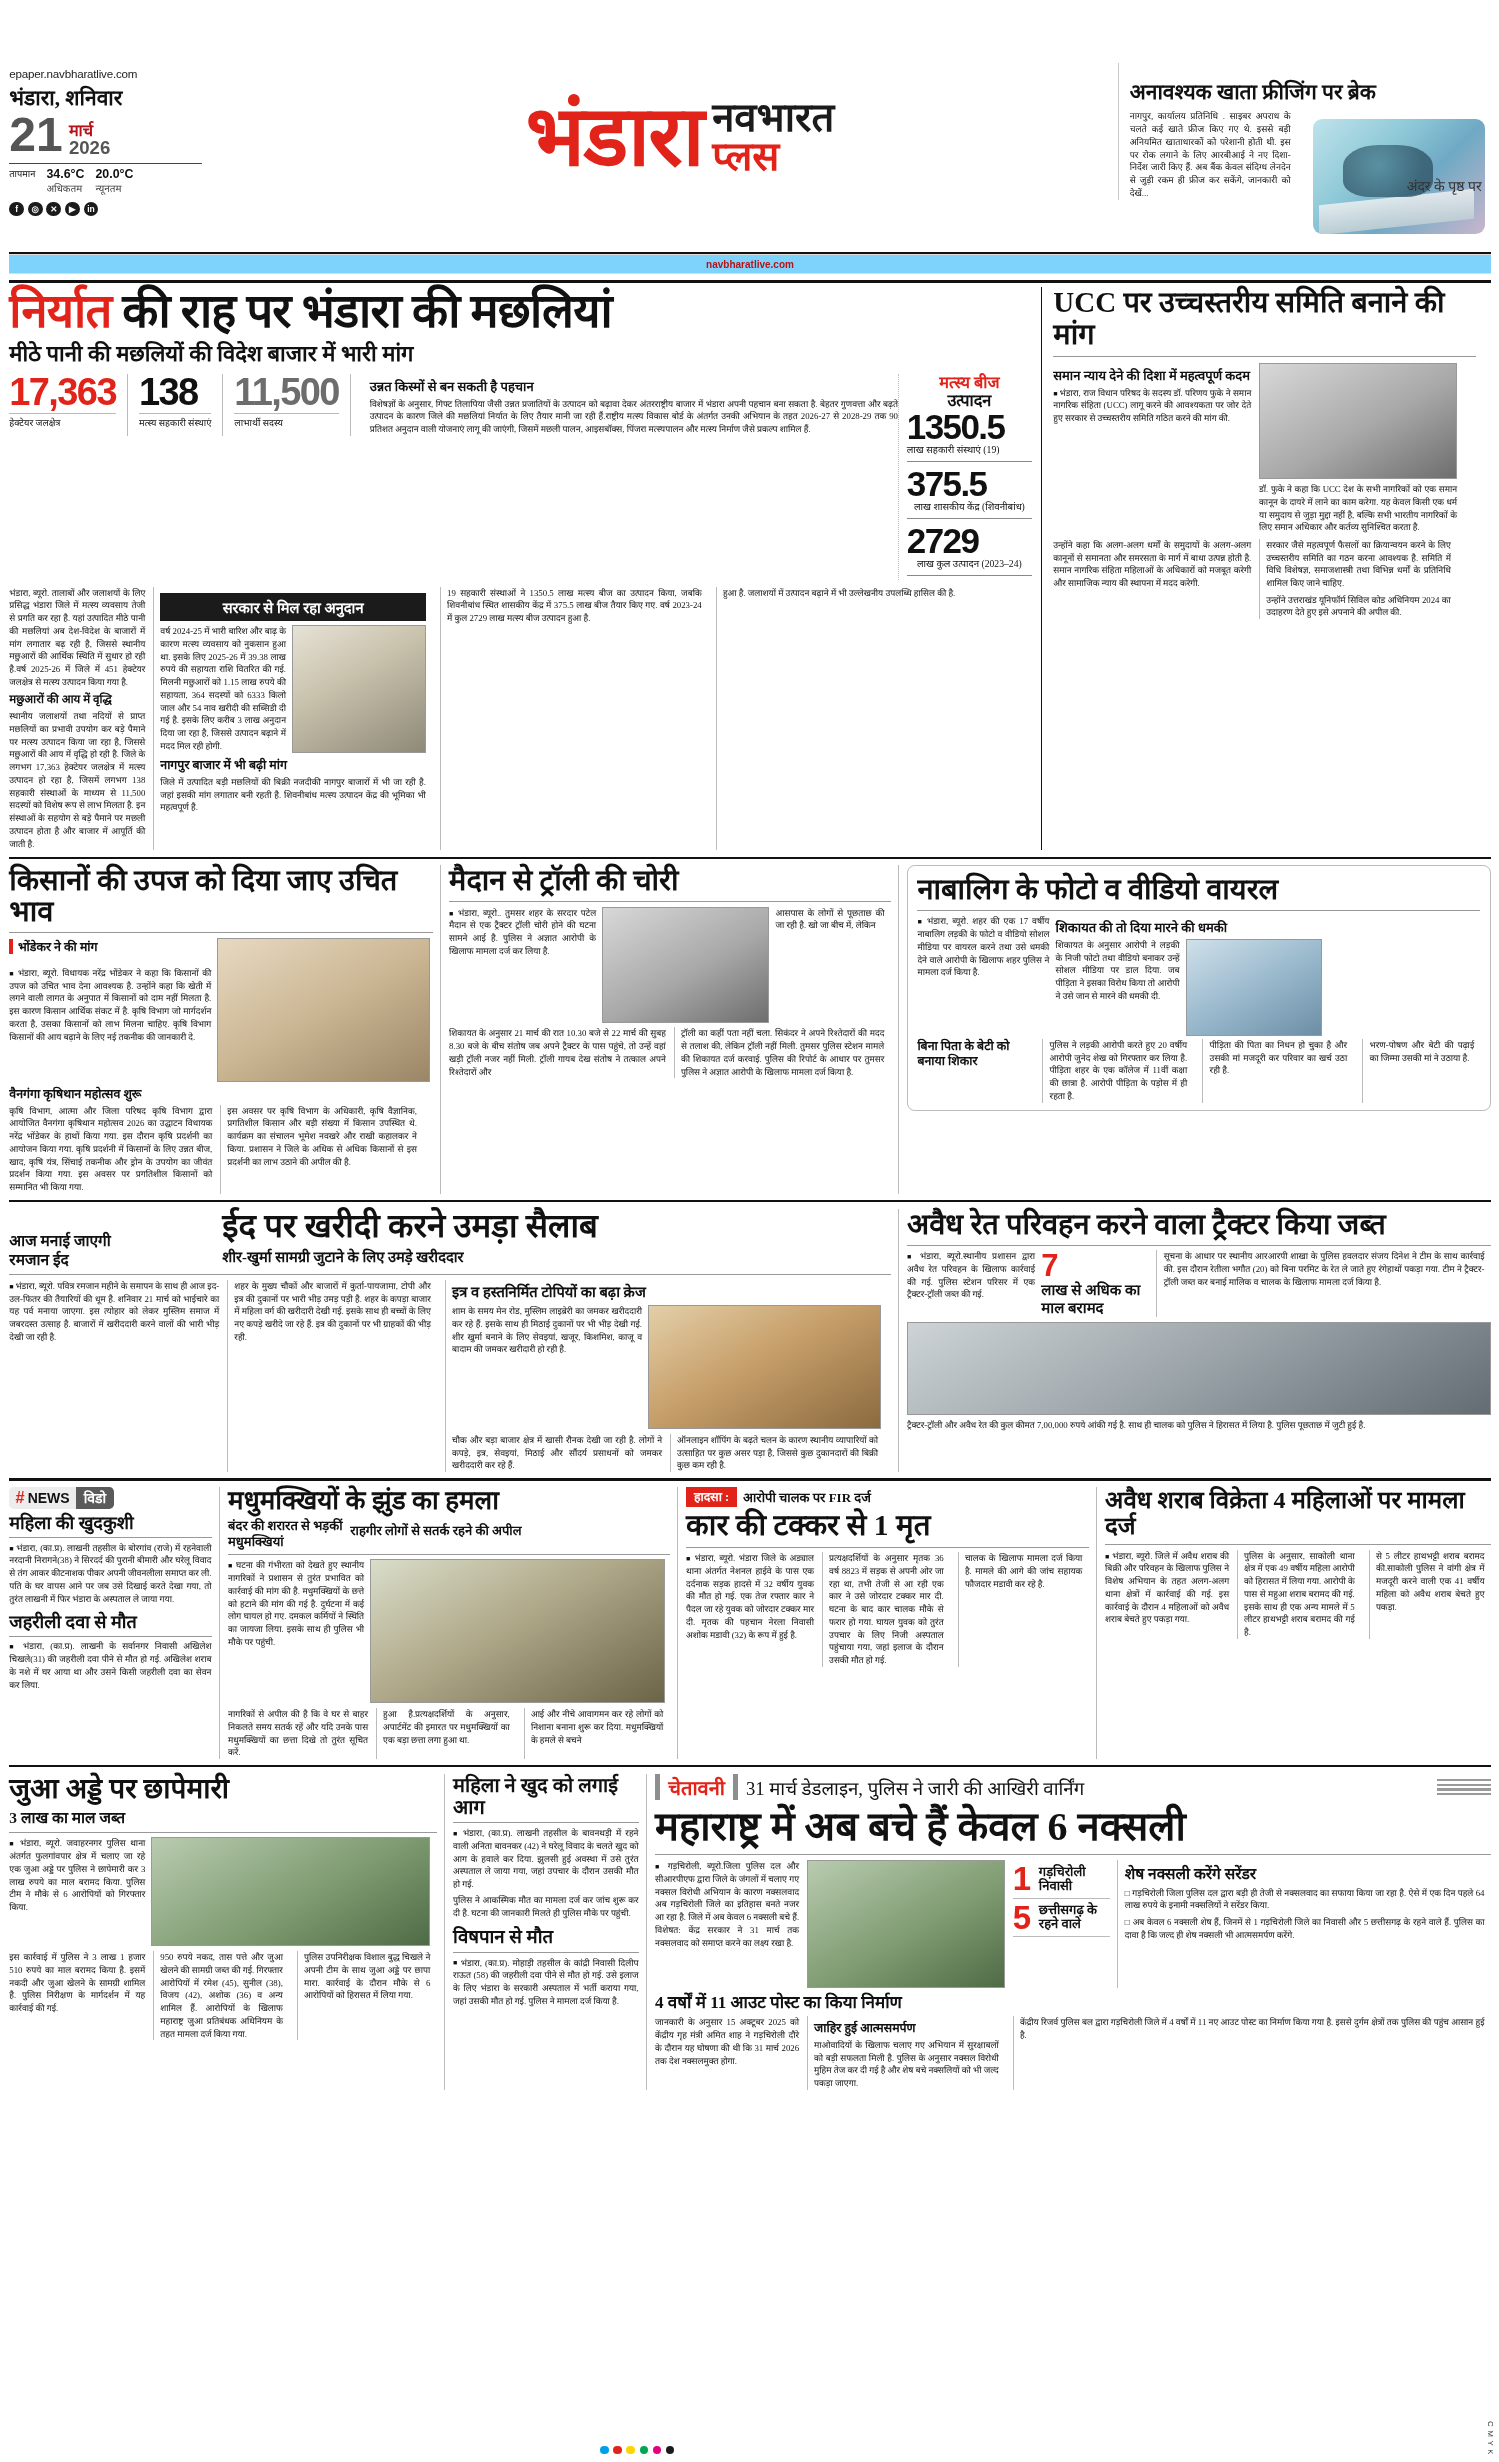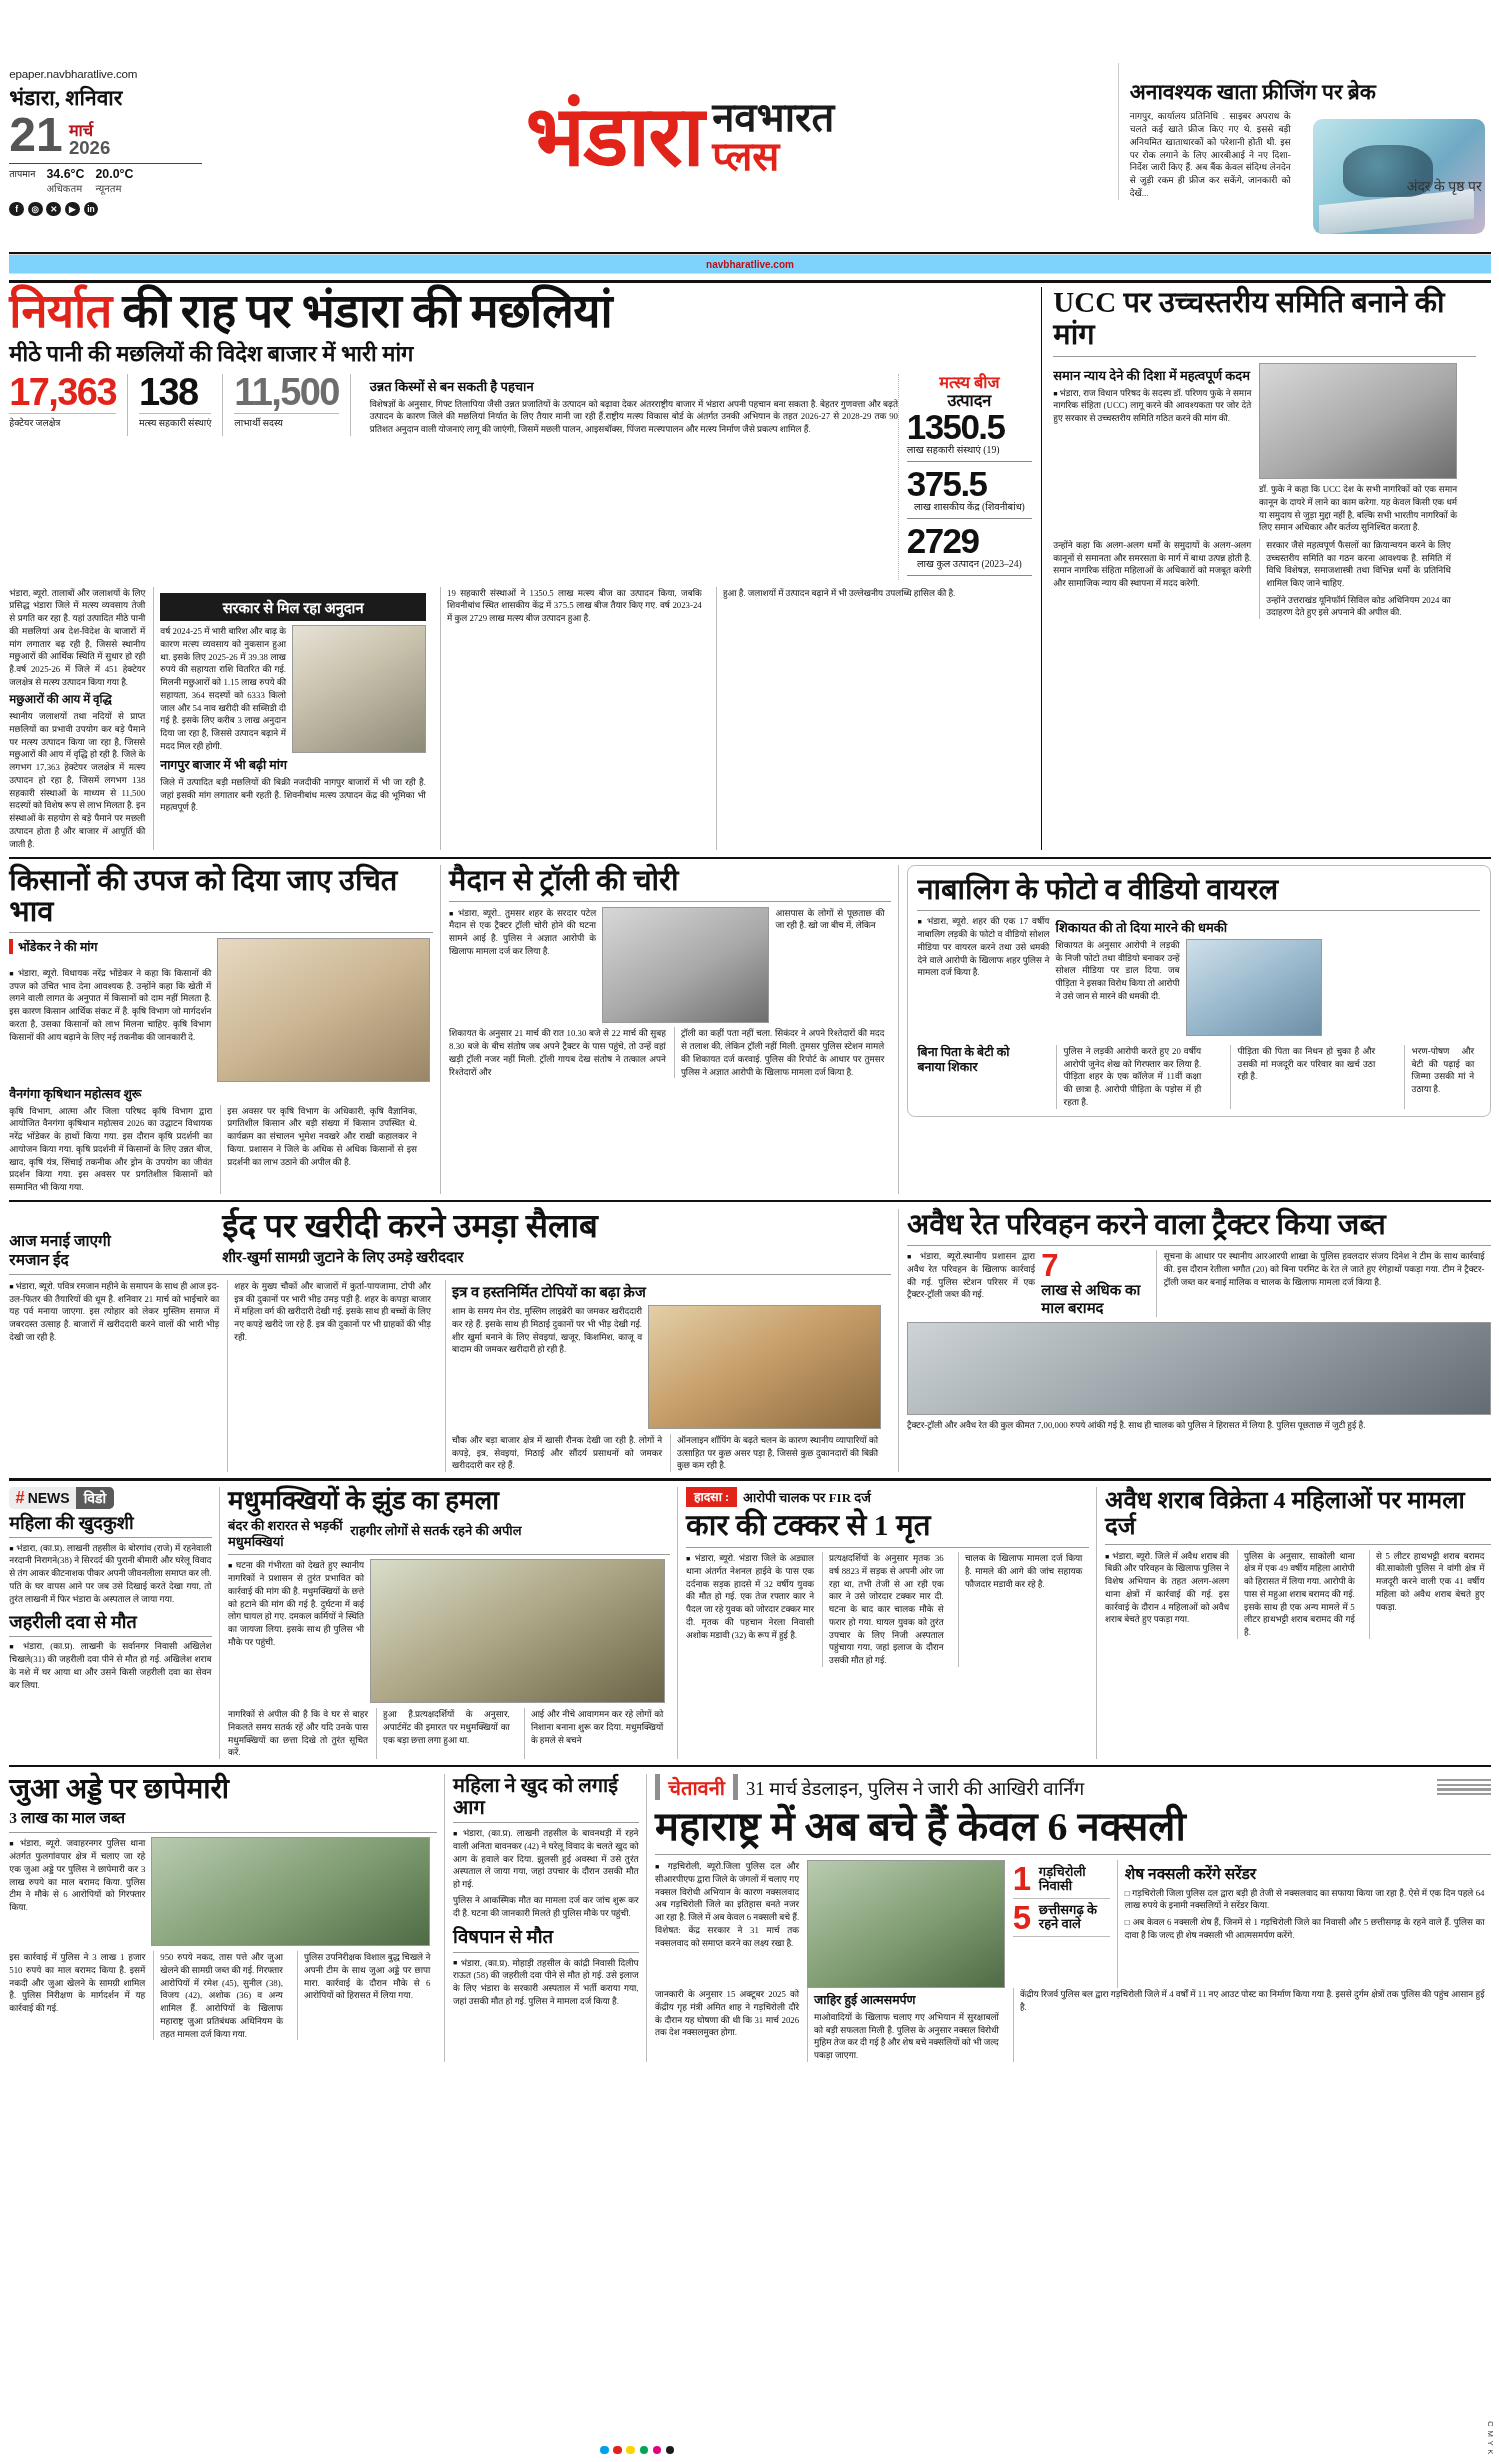--- a/index.html
+++ b/index.html
@@ -342,21 +342,21 @@
         <div style="display:flex; gap:6.2px;">
           <div style="width:132px" class="body-txt bullet">भंडारा, ब्यूरो. शहर की एक 17 वर्षीय नाबालिग लड़की के फोटो व वीडियो सोशल मीडिया पर वायरल करने तथा उसे धमकी देने वाले आरोपी के खिलाफ शहर पुलिस ने मामला दर्ज किया है.</div>
           <div style="flex:1">
             <div class="sub-hl">शिकायत की तो दिया मारने की धमकी</div>
             <div style="display:flex; gap:6.2px;">
               <div style="width:124px" class="body-txt">शिकायत के अनुसार आरोपी ने लड़की के निजी फोटो तथा वीडियो बनाकर उन्हें सोशल मीडिया पर डाल दिया. जब पीड़िता ने इसका विरोध किया तो आरोपी ने उसे जान से मारने की धमकी दी.</div>
               <div class="photo blue" style="width:136px;height:97px;border:0.8px solid #999"></div>
             </div>
           </div>
         </div>
-        <div style="display:flex; gap:23px; margin-top:9px;">
+        <div style="display:flex; gap:9px; margin-top:3px;">
           <div style="width:116px">
             <div style="font-weight:bold;font-size:12.4px;line-height:1.2">बिना पिता के बेटी को बनाया शिकार</div>
           </div>
           <div style="width:151px" class="body-txt vline col">पुलिस ने लड़की आरोपी करते हुए 20 वर्षीय आरोपी जुनेद शेख को गिरफ्तार कर लिया है. पीड़िता शहर के एक कॉलेज में 11वीं कक्षा की छात्रा है. आरोपी पीड़िता के पड़ोस में ही रहता है.</div>
           <div style="width:151px" class="body-txt vline col">पीड़िता की पिता का निधन हो चुका है और उसकी मां मजदूरी कर परिवार का खर्च उठा रही है.</div>
           <div style="flex:1" class="body-txt vline col">भरण-पोषण और बेटी की पढ़ाई का जिम्मा उसकी मां ने उठाया है.</div>
         </div>
       </div>
     </div>
   </div>
@@ -535,20 +535,21 @@
             <span class="lb">छत्तीसगढ़ के रहने वाले</span>
           </div>
         </div>
         <div style="flex:1" class="vline col">
           <div class="sub-hl" style="font-size:15.5px">शेष नक्सली करेंगे सरेंडर</div>
           <div class="body-txt sq">गड़चिरोली जिला पुलिस दल द्वारा बड़ी ही तेजी से नक्सलवाद का सफाया किया जा रहा है. ऐसे में एक दिन पहले 64 लाख रुपये के इनामी नक्सलियों ने सरेंडर किया.</div>
           <div class="body-txt sq" style="margin-top:3.9px">अब केवल 6 नक्सली शेष हैं, जिनमें से 1 गड़चिरोली जिले का निवासी और 5 छत्तीसगढ़ के रहने वाले हैं. पुलिस का दावा है कि जल्द ही शेष नक्सली भी आत्मसमर्पण करेंगे.</div>
         </div>
       </div>
 
+      <div class="sub-hl" style="font-size:17px;margin-top:4.7px">4 वर्षों में 11 आउट पोस्ट का किया निर्माण</div>
       <div style="display:flex; gap:7.8px;">
         <div style="width:144px" class="body-txt">जानकारी के अनुसार 15 अक्टूबर 2025 को केंद्रीय गृह मंत्री अमित शाह ने गड़चिरोली दौरे के दौरान यह घोषणा की थी कि 31 मार्च 2026 तक देश नक्सलमुक्त होगा.</div>
         <div style="width:198px" class="vline col">
           <div class="sub-hl" style="font-size:12.4px">जाहिर हुई आत्मसमर्पण</div>
           <div class="body-txt">माओवादियों के खिलाफ चलाए गए अभियान में सुरक्षाबलों को बड़ी सफलता मिली है. पुलिस के अनुसार नक्सल विरोधी मुहिम तेज कर दी गई है और शेष बचे नक्सलियों को भी जल्द पकड़ा जाएगा.</div>
         </div>
         <div style="flex:1" class="body-txt vline col">केंद्रीय रिजर्व पुलिस बल द्वारा गड़चिरोली जिले में 4 वर्षों में 11 नए आउट पोस्ट का निर्माण किया गया है. इससे दुर्गम क्षेत्रों तक पुलिस की पहुंच आसान हुई है.</div>
       </div>
     </div>
   </div>

